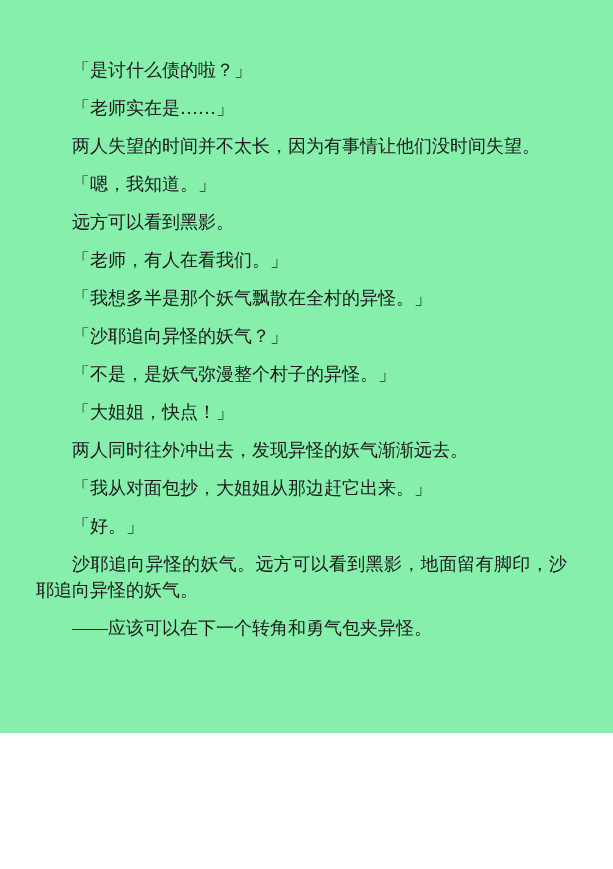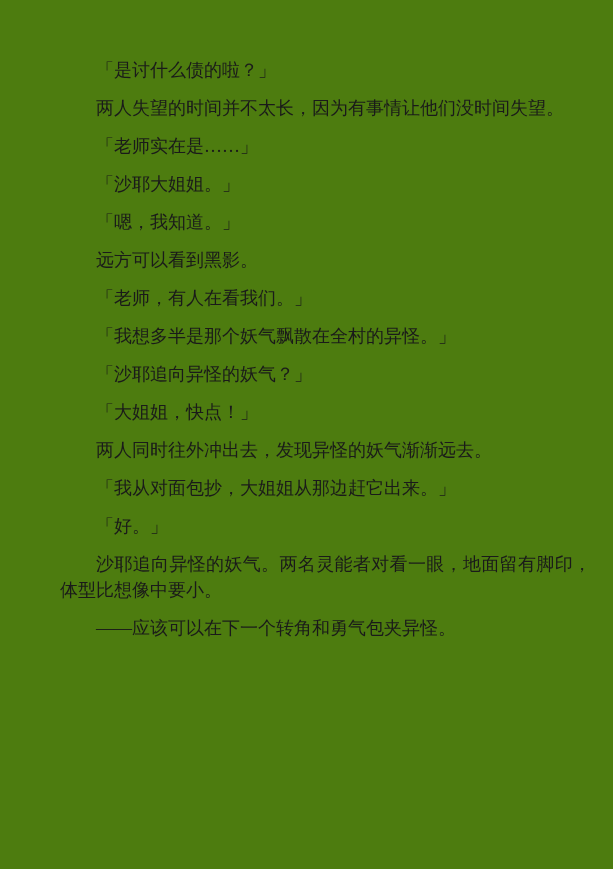--- a/index.html
+++ b/index.html
@@ -8,23 +8,23 @@
     }
     body {
       width: 613px;
       height: 869px;
       background: #ffffff;
       overflow: hidden;
     }
     .page {
       box-sizing: border-box;
       width: 613px;
-      height: 869px;
-      padding: 57px 0 0 60px;
-      background: #4d7c0f;
+      height: 733px;
+      padding: 57px 0 0 36px;
+      background: #86efac;
     }
     .text-content {
       width: 531px;
     }
     .text-content p {
       margin: 0 0 12px 0;
       padding: 0;
       font-family: "Liberation Serif", "DejaVu Serif", serif;
       font-size: 18px;
       line-height: 26px;
@@ -34,28 +34,28 @@
       line-break: strict;
       word-break: normal;
     }
   </style>
 </head>
 <body>
 
 <div class="page">
   <div class="text-content">
     <p>「是讨什么债的啦？」</p>
+    <p>「老师实在是……」</p>
     <p>两人失望的时间并不太长，因为有事情让他们没时间失望。</p>
-    <p>「老师实在是……」</p>
-    <p>「沙耶大姐姐。」</p>
     <p>「嗯，我知道。」</p>
     <p>远方可以看到黑影。</p>
     <p>「老师，有人在看我们。」</p>
     <p>「我想多半是那个妖气飘散在全村的异怪。」</p>
     <p>「沙耶追向异怪的妖气？」</p>
+    <p>「不是，是妖气弥漫整个村子的异怪。」</p>
     <p>「大姐姐，快点！」</p>
     <p>两人同时往外冲出去，发现异怪的妖气渐渐远去。</p>
     <p>「我从对面包抄，大姐姐从那边赶它出来。」</p>
     <p>「好。」</p>
-    <p>沙耶追向异怪的妖气。两名灵能者对看一眼，地面留有脚印，体型比想像中要小。</p>
+    <p>沙耶追向异怪的妖气。远方可以看到黑影，地面留有脚印，沙耶追向异怪的妖气。</p>
     <p>——应该可以在下一个转角和勇气包夹异怪。</p>
   </div>
 </div>
 
 </body></html>

